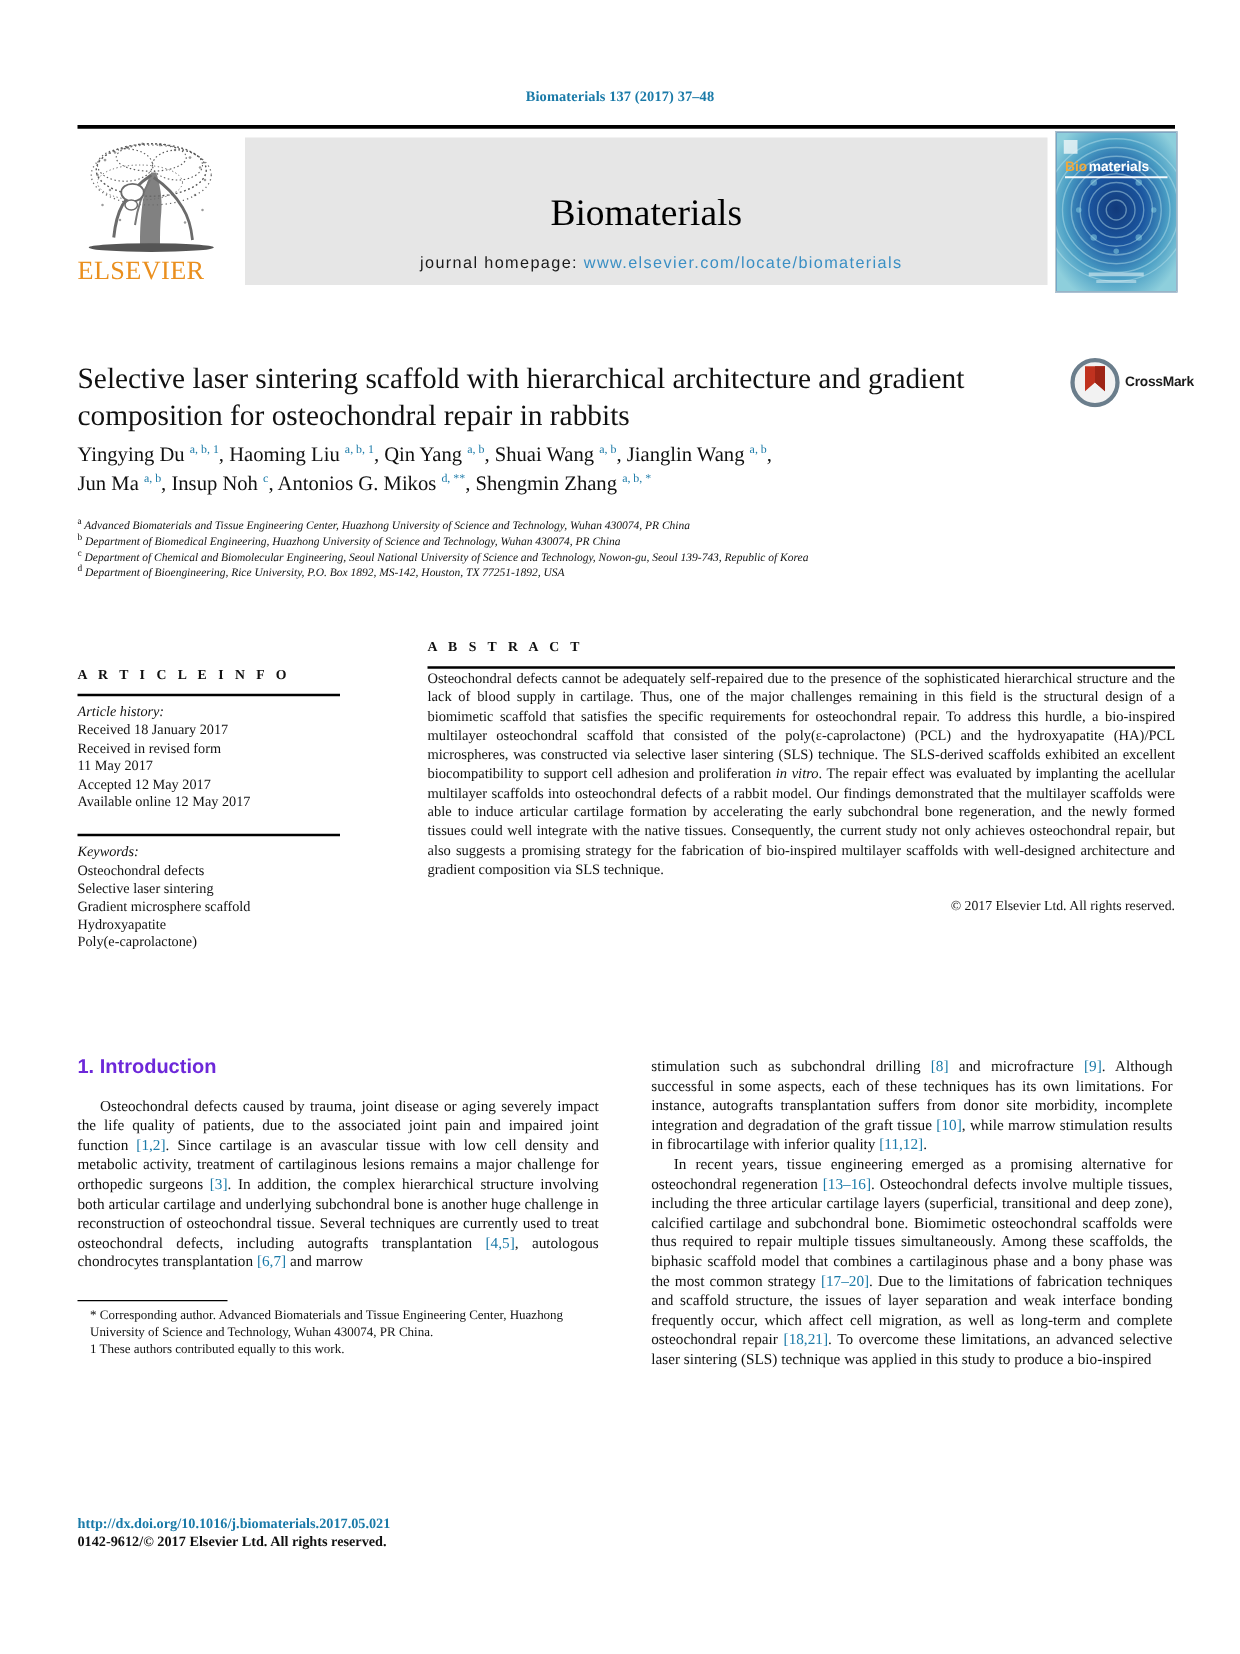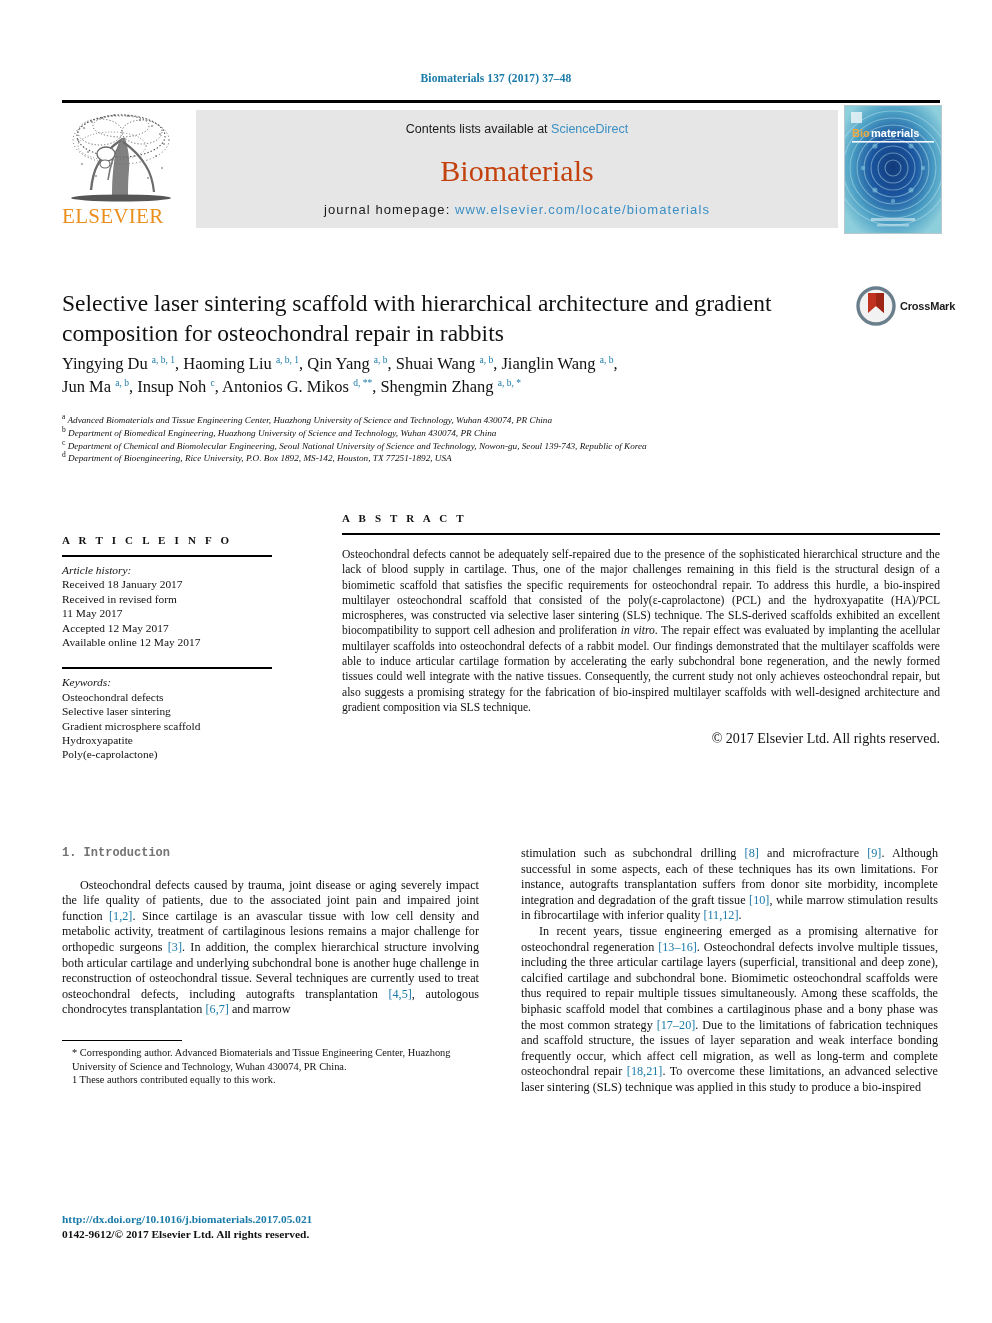--- a/index.html
+++ b/index.html
@@ -84,31 +84,32 @@
   .contents-line .sd {
     color: #3a8fc4;
   }
   .journal-name {
     position: absolute;
     left: 0; top: 44px;
     width: 642px;
     text-align: center;
     font-family: "Liberation Serif", serif;
     font-size: 30px;
-    color: #c2410c;
+    color: #000000;
   }
   .homepage-line {
     position: absolute;
     left: 0; top: 92px;
     width: 642px;
     text-align: center;
     font-family: "Liberation Sans", sans-serif;
     font-size: 13px;
     letter-spacing: 1.1px;
     color: #1a1a1a;
+    padding-left: 12px;
   }
   .homepage-line .url {
     color: #3a8fc4;
   }
   .cover-thumb {
     position: absolute;
     left: 782px; top: 5px;
     width: 96px;
     height: 127px;
     border: 1px solid #b9c7cc;
@@ -211,49 +212,49 @@
     left: 342px; top: 512px;
     width: 598px;
   }
   .abstract-col .sec-head { margin-bottom: 9px; }
   .abstract-body {
     font-family: "Liberation Serif", serif;
     font-size: 11.6px;
     line-height: 15.3px;
     text-align: justify;
     color: #111;
-    padding-top: 12px;
+    padding-top: 0;
   }
   .copyright {
     font-family: "Liberation Serif", serif;
-    font-size: 14px;
+    font-size: 11px;
     text-align: right;
     margin-top: 16px;
     color: #111;
   }
 
   
   .col {
     position: absolute;
     top: 846px;
     width: 417px;
     font-family: "Liberation Serif", serif;
     font-size: 12.2px;
     line-height: 15.6px;
     text-align: justify;
     color: #111;
   }
   .col-left { left: 62px; }
   .col-right { left: 521px; }
   .body-head {
-    font-family: Liberation Mono, monospace;
+    font-family: Liberation Sans, sans-serif;
     font-weight: bold;
-    font-size: 12px;
+    font-size: 16px;
     margin: 0 0 16px 0;
-    color: #737373;
+    color: #6d28d9;
   }
   .col p { margin: 0; text-indent: 18px; }
   .ref { color: #1a7aa8; }
 
   .foot-rule {
     width: 120px;
     height: 1px;
     background: #000;
     margin: 22px 0 5px 0;
   }
@@ -322,23 +323,20 @@
               <circle cx="94" cy="58" r="1"></circle>
             <circle cx="28" cy="66" r="1"></circle>
               <circle cx="80" cy="68" r="1"></circle>
           </g>
         </g>
       </svg>
       <div class="elsevier-word">ELSEVIER</div>
     </div>
 
     <div class="contents-box">
-      <div class="contents-line">
-        <span>Contents lists available at </span><span class="sd">ScienceDirect</span>
-      </div>
       <div class="journal-name">Biomaterials</div>
       <div class="homepage-line">
         <span>journal homepage: </span><span class="url">www.elsevier.com/locate/biomaterials</span>
       </div>
     </div>
 
     <div class="cover-thumb">
       <svg viewBox="0 0 96 127" width="96" height="127">
         <defs>
           <radialGradient id="rg" cx="50%" cy="48%" r="62%">

